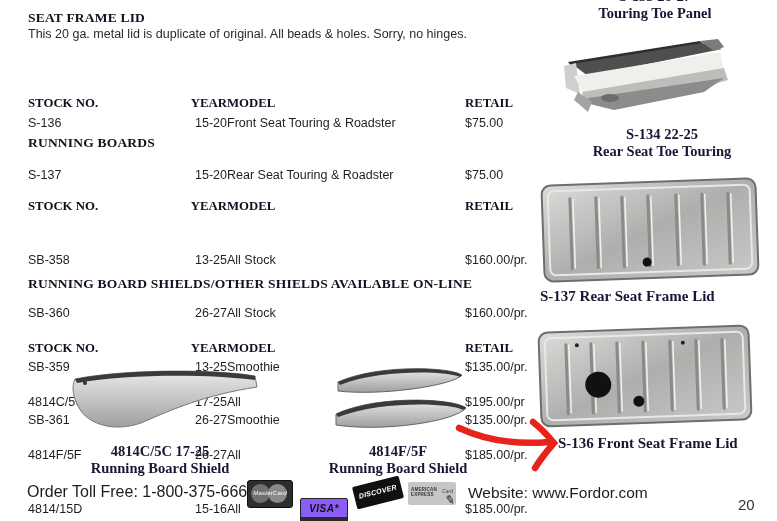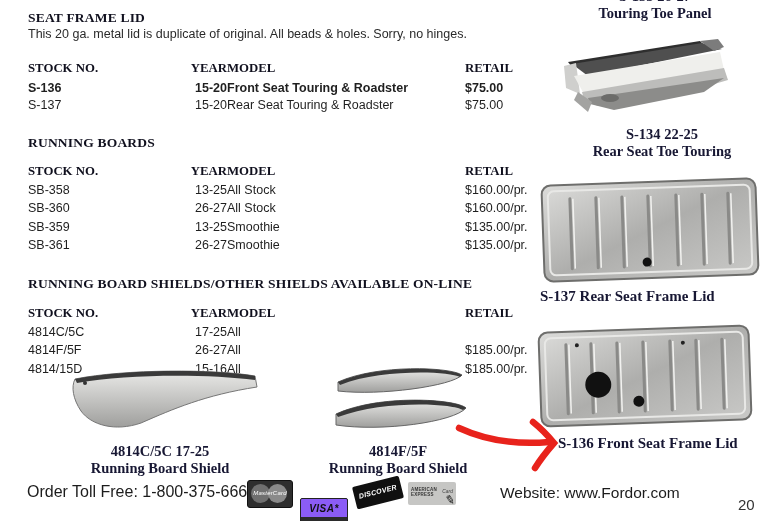--- a/index.html
+++ b/index.html
@@ -3,21 +3,21 @@
 <meta charset="utf-8">
 <style>
   html,body{margin:0;padding:0;background:#ffffff;}
   .page{position:relative;width:777px;height:521px;background:#ffffff;overflow:hidden;
         font-family:"Liberation Sans",sans-serif;color:#222;}
   .abs{position:absolute;}
   .sec-title{font-family:Liberation Serif, serif;font-weight:bold;font-size:13.5px;
              color:#10101e;letter-spacing:.2px;white-space:nowrap;}
   .desc{font-size:12.5px;color:#2a2a2a;white-space:nowrap;}
   .tbl{position:absolute;left:28px;width:560px;}
-  .tr{display:flex;}
+  .tr{display:flex;margin-top:35px;}
   .t1 .tr{height:17.5px;}
   .t2 .tr,.t3 .tr{height:18.5px;}
   .c1{width:120px;} .c2{width:79px;text-align:right;} .c3{width:238px;} .c4{width:90px;}
   .td{font-size:12.5px;color:#1f1f1f;white-space:nowrap;}
   .th{font-family:"Liberation Serif",serif;font-weight:bold;font-size:12.8px;color:#10101e;}
   .cap{font-family:"Liberation Serif",serif;font-weight:bold;color:#171733;
        text-align:center;line-height:16.5px;font-size:14.5px;white-space:nowrap;}
   .cap-lg{font-family:"Liberation Serif",serif;font-weight:bold;color:#171733;
           font-size:15px;white-space:nowrap;}
   .footer-text{font-size:16px;color:#1c1c1c;white-space:nowrap;}
@@ -54,21 +54,21 @@
   <div class="abs sec-title" style="left:28px;top:10px;">SEAT FRAME LID</div>
   <div class="abs desc" style="left:28px;top:27px;">This 20 ga. metal lid is duplicate of original. All beads &amp; holes. Sorry, no hinges.</div>
 
   <div class="tbl t1" style="top:61px;">
     <div class="tr">
       <span class="c1 th">STOCK NO.</span>
       <span class="c2 th">YEAR</span>
       <span class="c3 th">MODEL</span>
       <span class="c4 th">RETAIL</span>
     </div>
-    <div class="tr" style="margin-top:2px;font-weight:bold;">
+    <div class="tr" style="margin-top:2px;">
       <span class="c1 td">S-136</span>
       <span class="c2 td">15-20</span>
       <span class="c3 td">Front Seat Touring &amp; Roadster</span>
       <span class="c4 td">$75.00</span>
     </div>
     <div class="tr">
       <span class="c1 td">S-137</span>
       <span class="c2 td">15-20</span>
       <span class="c3 td">Rear Seat Touring &amp; Roadster</span>
       <span class="c4 td">$75.00</span>
@@ -116,20 +116,21 @@
     <div class="tr">
       <span class="c1 th">STOCK NO.</span>
       <span class="c2 th">YEAR</span>
       <span class="c3 th">MODEL</span>
       <span class="c4 th">RETAIL</span>
     </div>
     <div class="tr">
       <span class="c1 td">4814C/5C</span>
       <span class="c2 td">17-25</span>
       <span class="c3 td">All</span>
+      <span class="c4 td">$195.00/pr</span>
     </div>
     <div class="tr">
       <span class="c1 td">4814F/5F</span>
       <span class="c2 td">26-27</span>
       <span class="c3 td">All</span>
       <span class="c4 td">$185.00/pr.</span>
     </div>
     <div class="tr">
       <span class="c1 td">4814/15D</span>
       <span class="c2 td">15-16</span>
@@ -277,17 +278,17 @@
     <div class="card disc">
       <div class="dtxt">DISCOVER</div>
     </div>
     <div class="card amex">
       <div class="atxt">AMERICAN EXPRESS</div>
       <div class="acard">Card</div>
       <div class="pen">✎</div>
     </div>
   </div>
 
-  <div class="abs footer-text" style="left:468px;top:484px;font-size:15.5px;margin-left:32px;">Website: www.Fordor.com</div>
+  <div class="abs footer-text" style="left:468px;top:484px;font-size:15.5px;">Website: www.Fordor.com</div>
 
   <div class="abs pagenum" style="left:738px;top:496px;">20</div>
 
 </div>
 
 </body></html>

